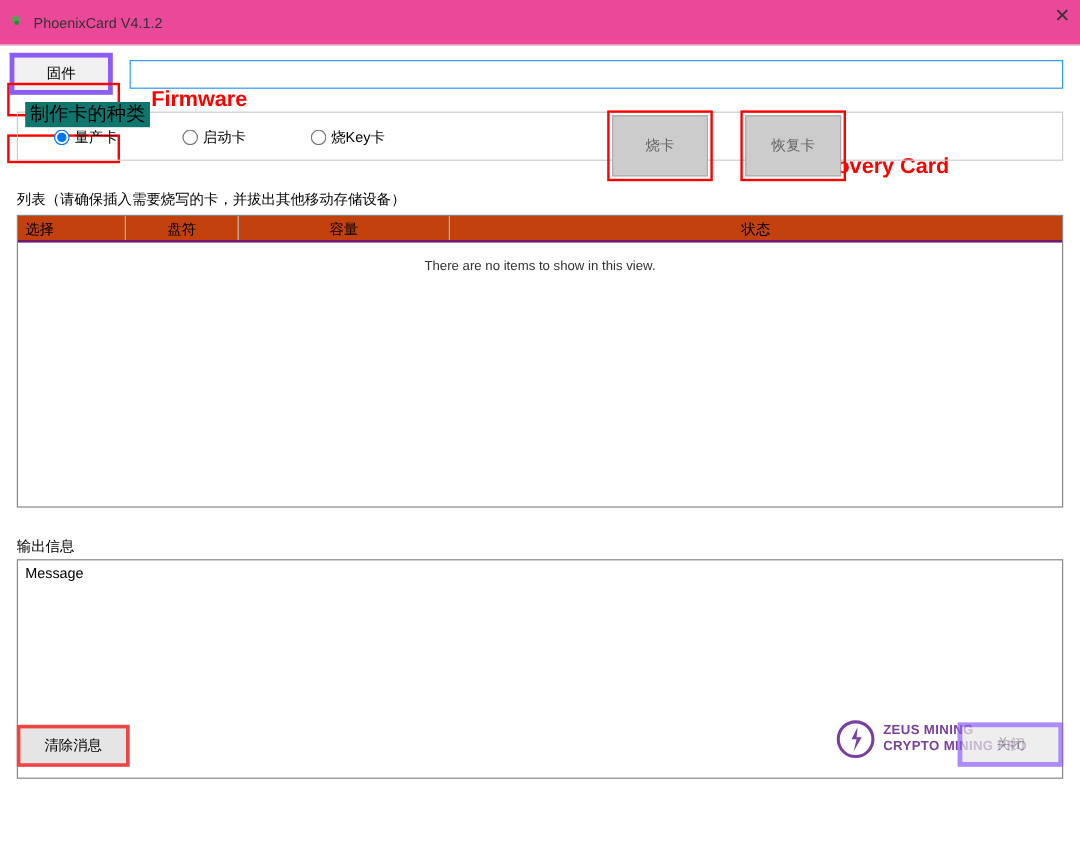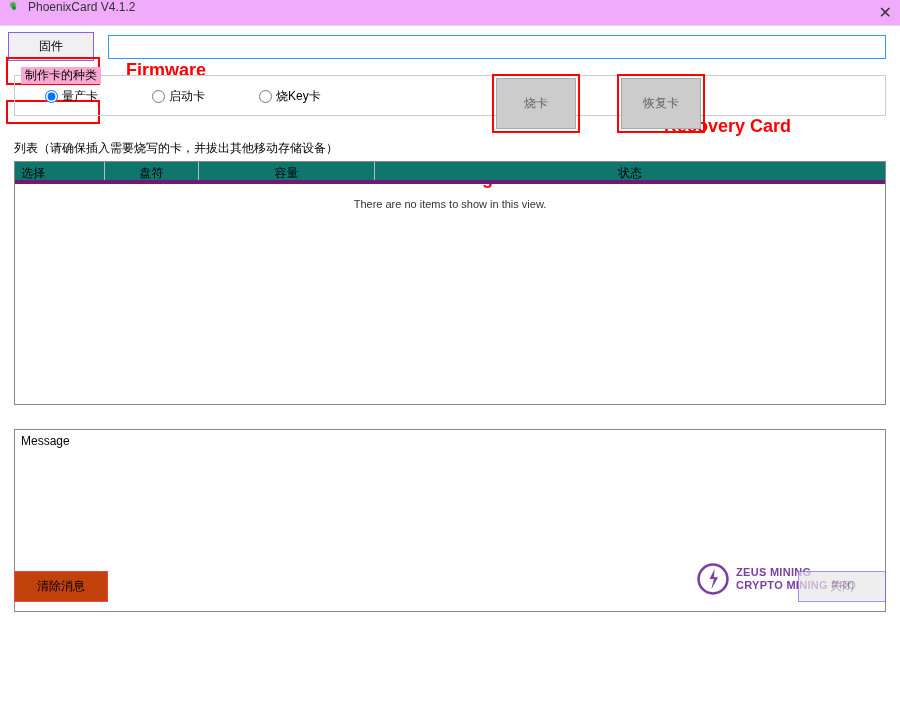--- a/index.html
+++ b/index.html
@@ -6,25 +6,25 @@
     body {
       font-family: "Microsoft YaHei", "Segoe UI", Tahoma, sans-serif;
       font-size: 12px;
       background: #fff;
       width: 900px;
       height: 706px;
       overflow: hidden;
       position: relative;
     }
     .titlebar {
-      height: 26px;
-      background: #f0abfc;
+      height: 38px;
+      background: #ec4899;
       border-bottom: 1px solid #ddd;
       display: flex;
-      align-items: flex-start;
+      align-items: center;
       padding: 0 6px;
       position: relative;
     }
     .titlebar-icon {
       width: 16px; height: 16px;
       margin-right: 6px;
     }
     .titlebar-title { font-size: 12px; color: #333; }
     .titlebar-close {
       position: absolute; right: 8px; top: 3px;
@@ -35,38 +35,38 @@
     }
     .content { padding: 0; position: relative; }
     .row-firmware {
       display: flex; align-items: center;
       padding: 6px 14px 4px 8px;
       gap: 14px;
       position: relative;
     }
     .btn {
       background: #f0f0f0;
-      border: 1px solid #8b5cf6;
+      border: 4px solid #8b5cf6;
       padding: 5px 0;
       font-size: 12px;
       cursor: pointer;
       text-align: center;
       min-width: 86px;
       font-family: inherit;
     }
     .btn.gray {
       background: #ccc;
       border: 1px solid #aaa;
       color: #666;
       min-width: 80px;
       padding: 16px 0;
     }
     .btn.bottom {
-      background: #c2410c;
-      border: 1px solid #ef4444;
+      background: #e5e5e5;
+      border: 3px solid #ef4444;
       padding: 6px 0;
       min-width: 94px;
     }
     .input-firmware {
       flex: 1;
       border: 1px solid #3399ff;
       padding: 4px 6px;
       font-size: 12px;
       color: #333;
       height: 24px;
@@ -94,46 +94,46 @@
       margin: 10px 14px 0 14px;
       padding: 12px 30px 10px 30px;
       position: relative;
       display: flex;
       align-items: center;
       gap: 54px;
     }
     .card-type-label {
       position: absolute;
       top: -9px; left: 6px;
-      background: #f9a8d4;
+      background: #0f766e;
       padding: 0 4px;
-      font-size: 12px;
+      font-size: 16px;
     }
     .radio-item { display: flex; align-items: center; gap: 4px; white-space: nowrap; }
     .radio-item input[type=radio] { width: 13px; height: 13px; }
     .card-type-buttons {
       position: absolute;
       right: 180px;
       top: -2px;
       display: flex;
-      gap: 37px;
+      gap: 23px;
     }
     .red-box-burn { border: 2px solid #ff0000; padding: 2px; }
     .list-section {
       margin: 24px 14px 0 14px;
     }
     .list-label { font-size: 12px; margin-bottom: 4px; }
     .table-wrap {
       border: 1px solid #888;
       position: relative;
     }
     .table-header {
       display: flex;
-      background: #0f766e;
-      border-bottom: 4px solid #701a75;
+      background: #c2410c;
+      border-bottom: 2px solid #701a75;
       height: 22px;
     }
     .th {
       border-right: 1px solid #bbb;
       padding: 3px 6px;
       font-size: 12px;
       text-align: left;
       white-space: nowrap;
     }
     .th:last-child { border-right: none; flex: 1; text-align: center; }
@@ -261,20 +261,21 @@
         <div class="th th-capacity">容量</div>
         <div class="th th-status">状态</div>
       </div>
       <div class="table-body">
         <span>There are no items to show in this view.</span>
       </div>
     </div>
   </div>
 
   <div class="output-section">
+    <div class="output-label">输出信息</div>
     <div class="output-box">
       <span>Message</span>
     </div>
   </div>
 
   <div class="bottom-bar">
     <button class="btn bottom">清除消息</button>
 
     <div class="logo-area">
       <span class="logo-icon">

